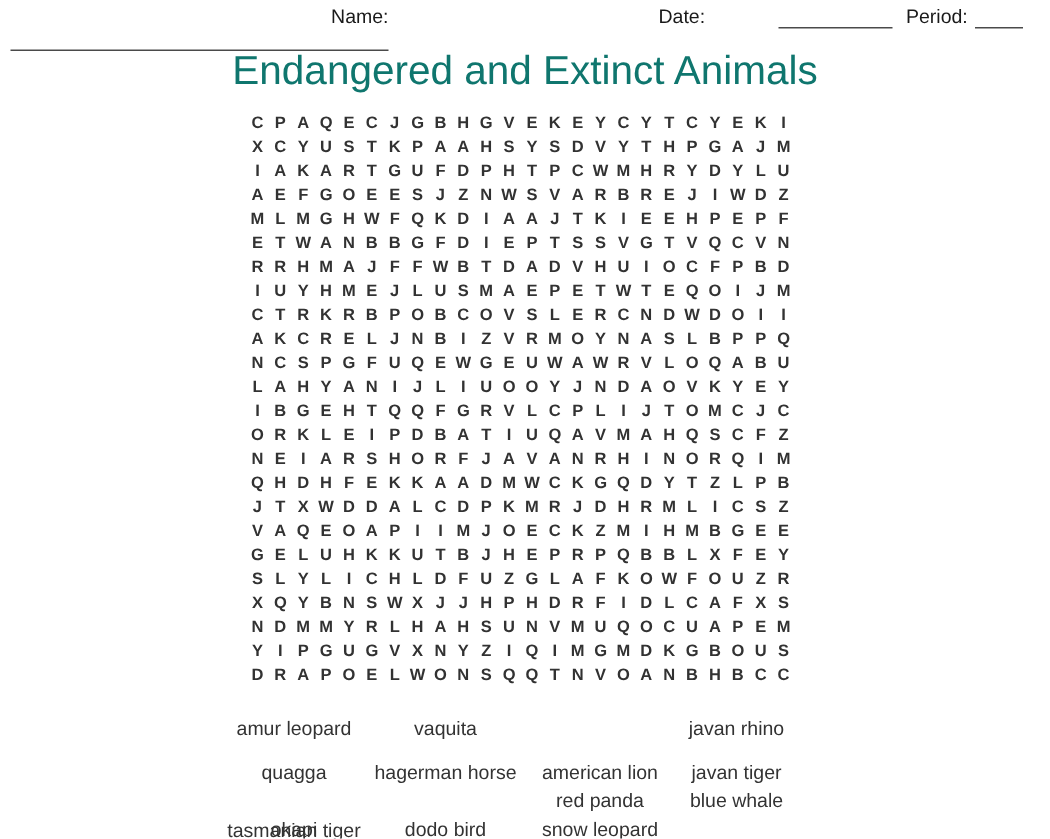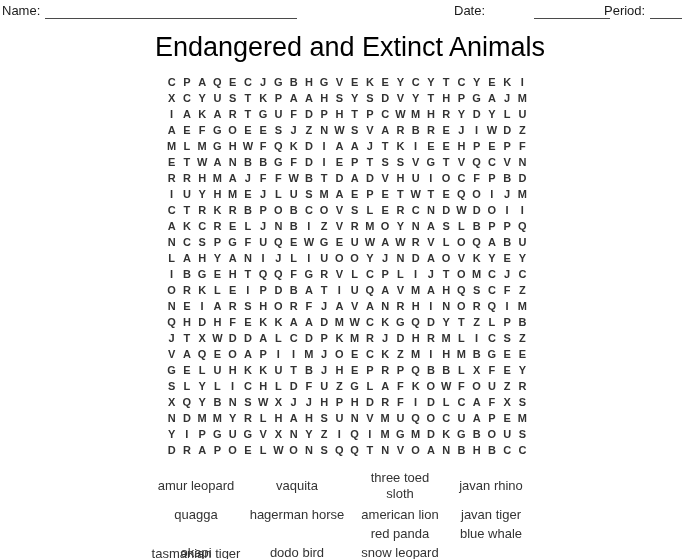--- a/index.html
+++ b/index.html
@@ -9,32 +9,32 @@
     width: 700px; height: 559px;
     background: #ffffff;
     font-family: "Liberation Sans", sans-serif;
     overflow: hidden;
   }
 
   
   .hdr-item { position: absolute; top: 2px; display: flex; align-items: flex-end; }
   .hdr-label { font-size: 13px; color: #1a1a1a; line-height: 17px; white-space: nowrap; }
   .hdr-line { border-bottom: 1px solid #4a4a4a; height: 15px; margin-left: 5px; }
-  #hdr-name   { left: 2px; }
+  #hdr-name   { left: 2px; flex-direction: column; }
   #hdr-name .hdr-line   { width: 252px; }
-  #hdr-date   { left: 454px; gap: 44px; }
+  #hdr-date   { left: 439px; gap: 44px; }
   #hdr-date .hdr-line   { width: 76px; }
   #hdr-period { left: 604px; }
   #hdr-period .hdr-line { width: 32px; }
 
   
   .title {
     position: absolute; top: 32px; left: 0; width: 700px;
     text-align: center;
-    font-size: 27px; font-weight: 400; color: #000000;
+    font-size: 27px; font-weight: 400; color: #0f766e;
     letter-spacing: 0px;
   }
 
   
   .grid {
     position: absolute; left: 164px; top: 74px;
     display: grid;
     grid-template-columns: repeat(24, 15.25px);
     grid-auto-rows: 16px;
   }
@@ -660,20 +660,19 @@
   </div>
 
 <div class="word-bank">
     <div class="word-item" style="grid-area: 1 / 1;">amur leopard</div>
     <div class="word-item" style="grid-area: 2 / 1;">quagga</div>
     <div class="word-item" style="grid-area: 3 / 1; margin-top: 40px;">tasmanian tiger</div>
     <div class="word-item" style="grid-area: 4 / 1;">okapi</div>
     <div class="word-item" style="grid-area: 1 / 2;">vaquita</div>
     <div class="word-item" style="grid-area: 2 / 2;">hagerman horse</div>
     <div class="word-item" style="grid-area: 4 / 2;">dodo bird</div>
-    <div class="word-item wrap-narrow" style="grid-area: 1 / 3;">three toed sloth</div>
     <div class="word-item" style="grid-area: 2 / 3;">american lion</div>
     <div class="word-item" style="grid-area: 3 / 3;">red panda</div>
     <div class="word-item" style="grid-area: 4 / 3;">snow leopard</div>
     <div class="word-item" style="grid-area: 1 / 4;">javan rhino</div>
     <div class="word-item" style="grid-area: 2 / 4;">javan tiger</div>
     <div class="word-item" style="grid-area: 3 / 4;">blue whale</div>
   </div>
 
 </body></html>

